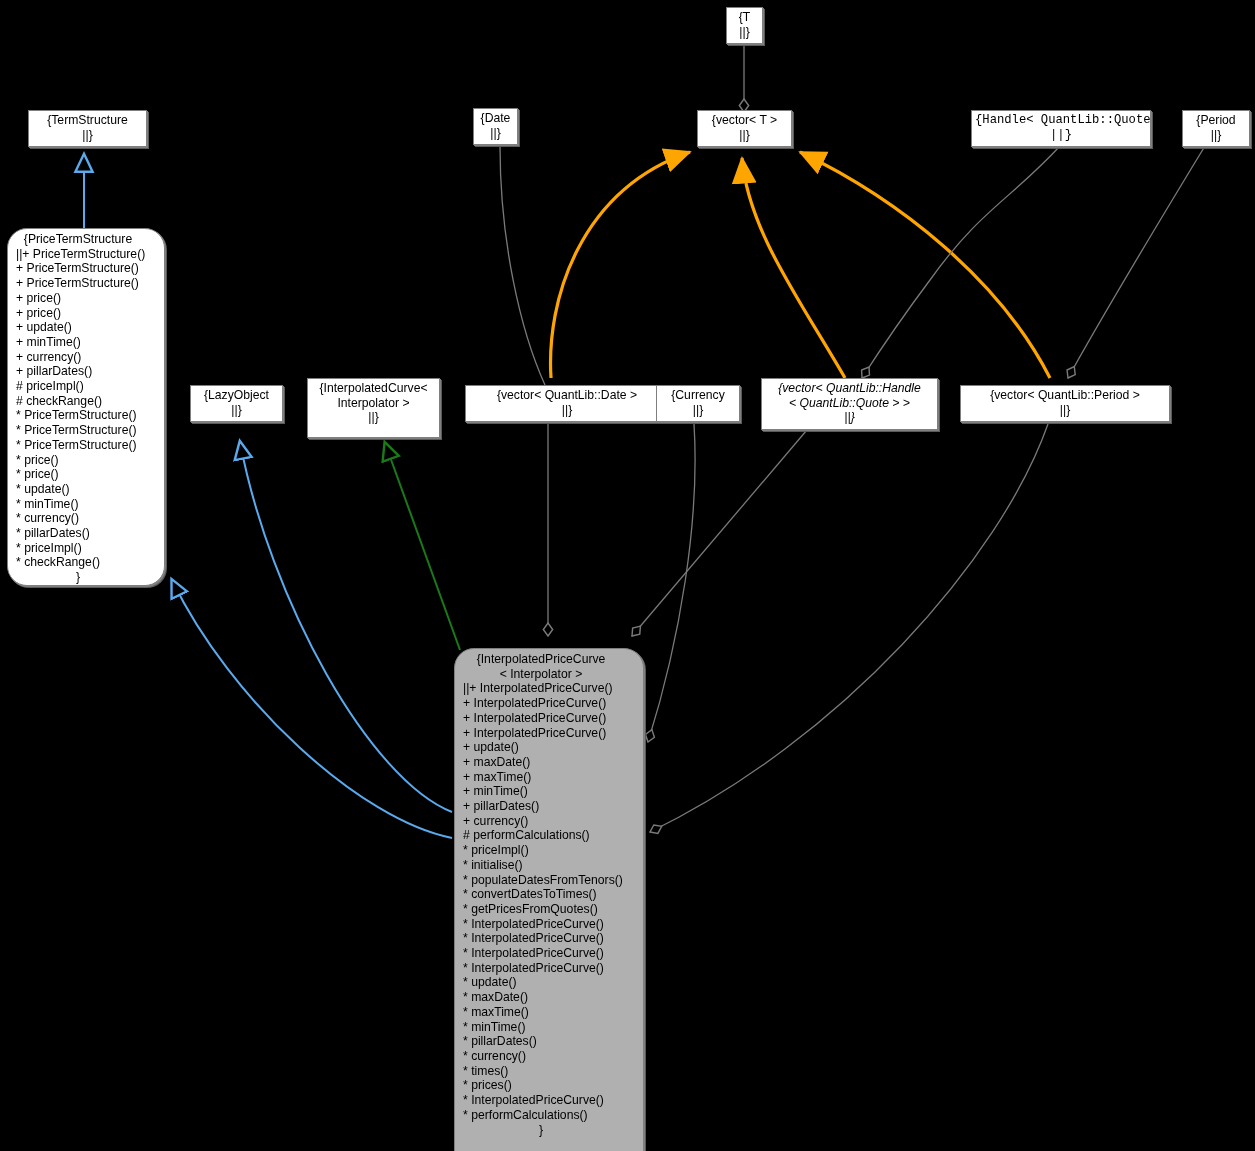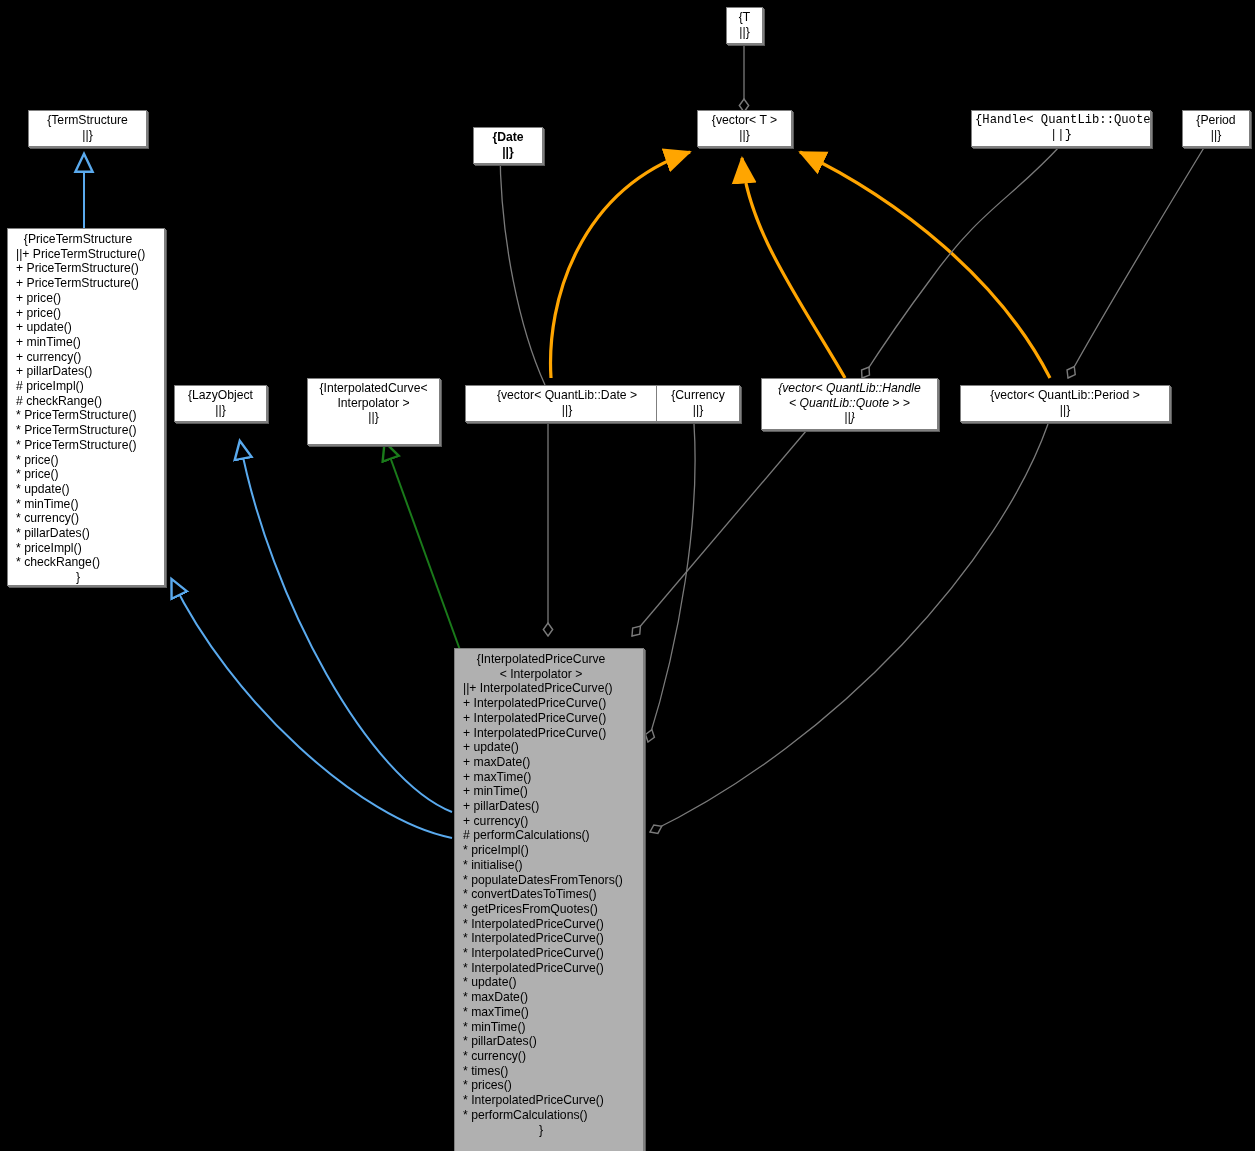--- a/index.html
+++ b/index.html
@@ -21,20 +21,21 @@
     color:#000;
     text-align:center;
     padding:2px 3px;
     white-space:nowrap;
   }
   .node .title{display:block;}
   .node.big{
     background:#b0b0b0;
     text-align:left;
     padding:3px 24px 3px 8px;
+    border-radius:20px;
   }
   .node.big .title{text-align:center;}
   .node.big .members{display:block;}
   .node.big .members span{display:block;}
   .brace-center{text-align:center;display:block;}
 </style>
 </head>
 <body>
 
 <div id="canvas">
@@ -89,46 +90,46 @@
   <div class="node" style="left:726px;top:7px;width:37px;height:37px;">
     <span class="title">{T</span>
     <span class="title">||}</span>
   </div>
 
   <div class="node" style="left:697px;top:110px;width:95px;height:37px;">
     <span class="title">{vector&lt; T &gt;</span>
     <span class="title">||}</span>
   </div>
 
-  <div class="node" style="left:473px;top:127px;width:70px;height:37px;font-weight:bold;">
+  <div class="node" style="left:473px;top:108px;width:45px;height:37px;">
     <span class="title">{Date</span>
     <span class="title">||}</span>
   </div>
 
   <div class="node" style="left:971px;top:110px;width:180px;height:37px;font-family:Liberation Mono, monospace;">
     <span class="title">{Handle&lt; QuantLib::Quote &gt;</span>
     <span class="title">||}</span>
   </div>
 
   <div class="node" style="left:1182px;top:110px;width:68px;height:37px;">
     <span class="title">{Period</span>
     <span class="title">||}</span>
   </div>
 
   <div class="node" style="left:28px;top:110px;width:119px;height:37px;">
     <span class="title">{TermStructure</span>
     <span class="title">||}</span>
   </div>
 
-  <div class="node" style="left:174px;top:385px;width:93px;height:37px;">
+  <div class="node" style="left:190px;top:385px;width:93px;height:37px;">
     <span class="title">{LazyObject</span>
     <span class="title">||}</span>
   </div>
 
-  <div class="node" style="left:307px;top:378px;width:133px;height:67px;text-align:center;">
+  <div class="node" style="left:307px;top:378px;width:133px;height:60px;text-align:center;">
     <span class="title">{InterpolatedCurve&lt;</span>
     <span class="title">Interpolator &gt;</span>
     <span class="title">||}</span>
   </div>
 
   <div class="node" style="left:465px;top:385px;width:204px;height:37px;">
     <span class="title">{vector&lt; QuantLib::Date &gt;</span>
     <span class="title">||}</span>
   </div>
 

